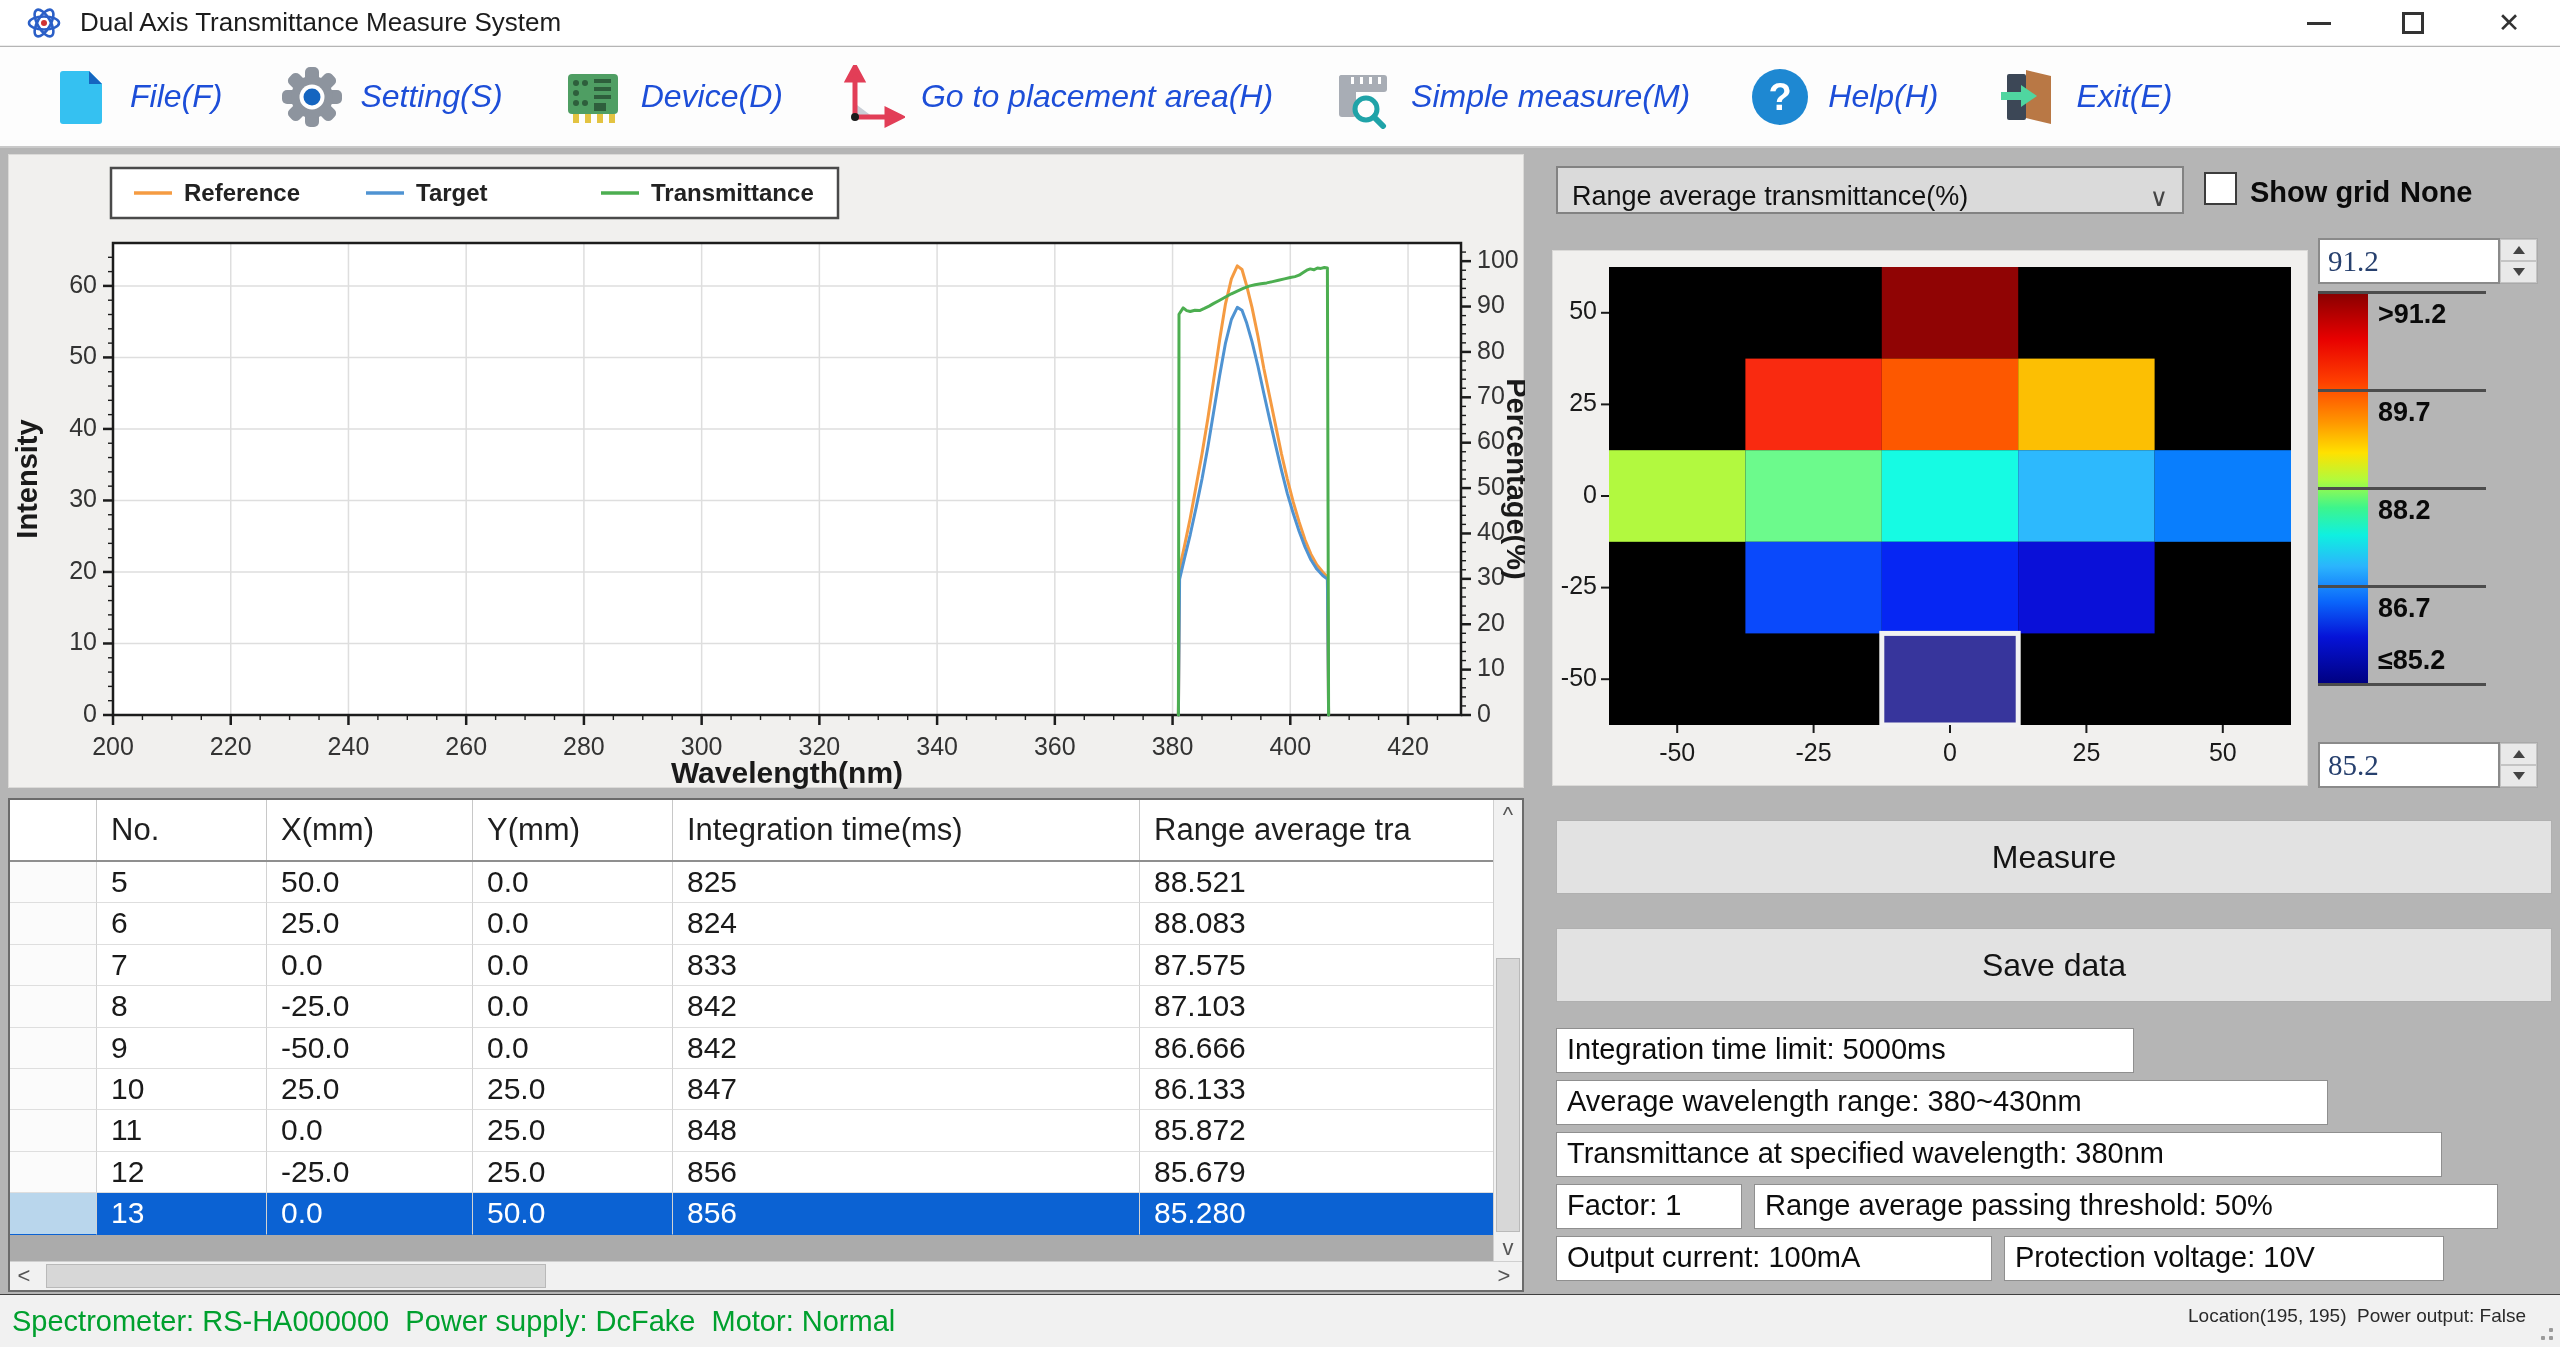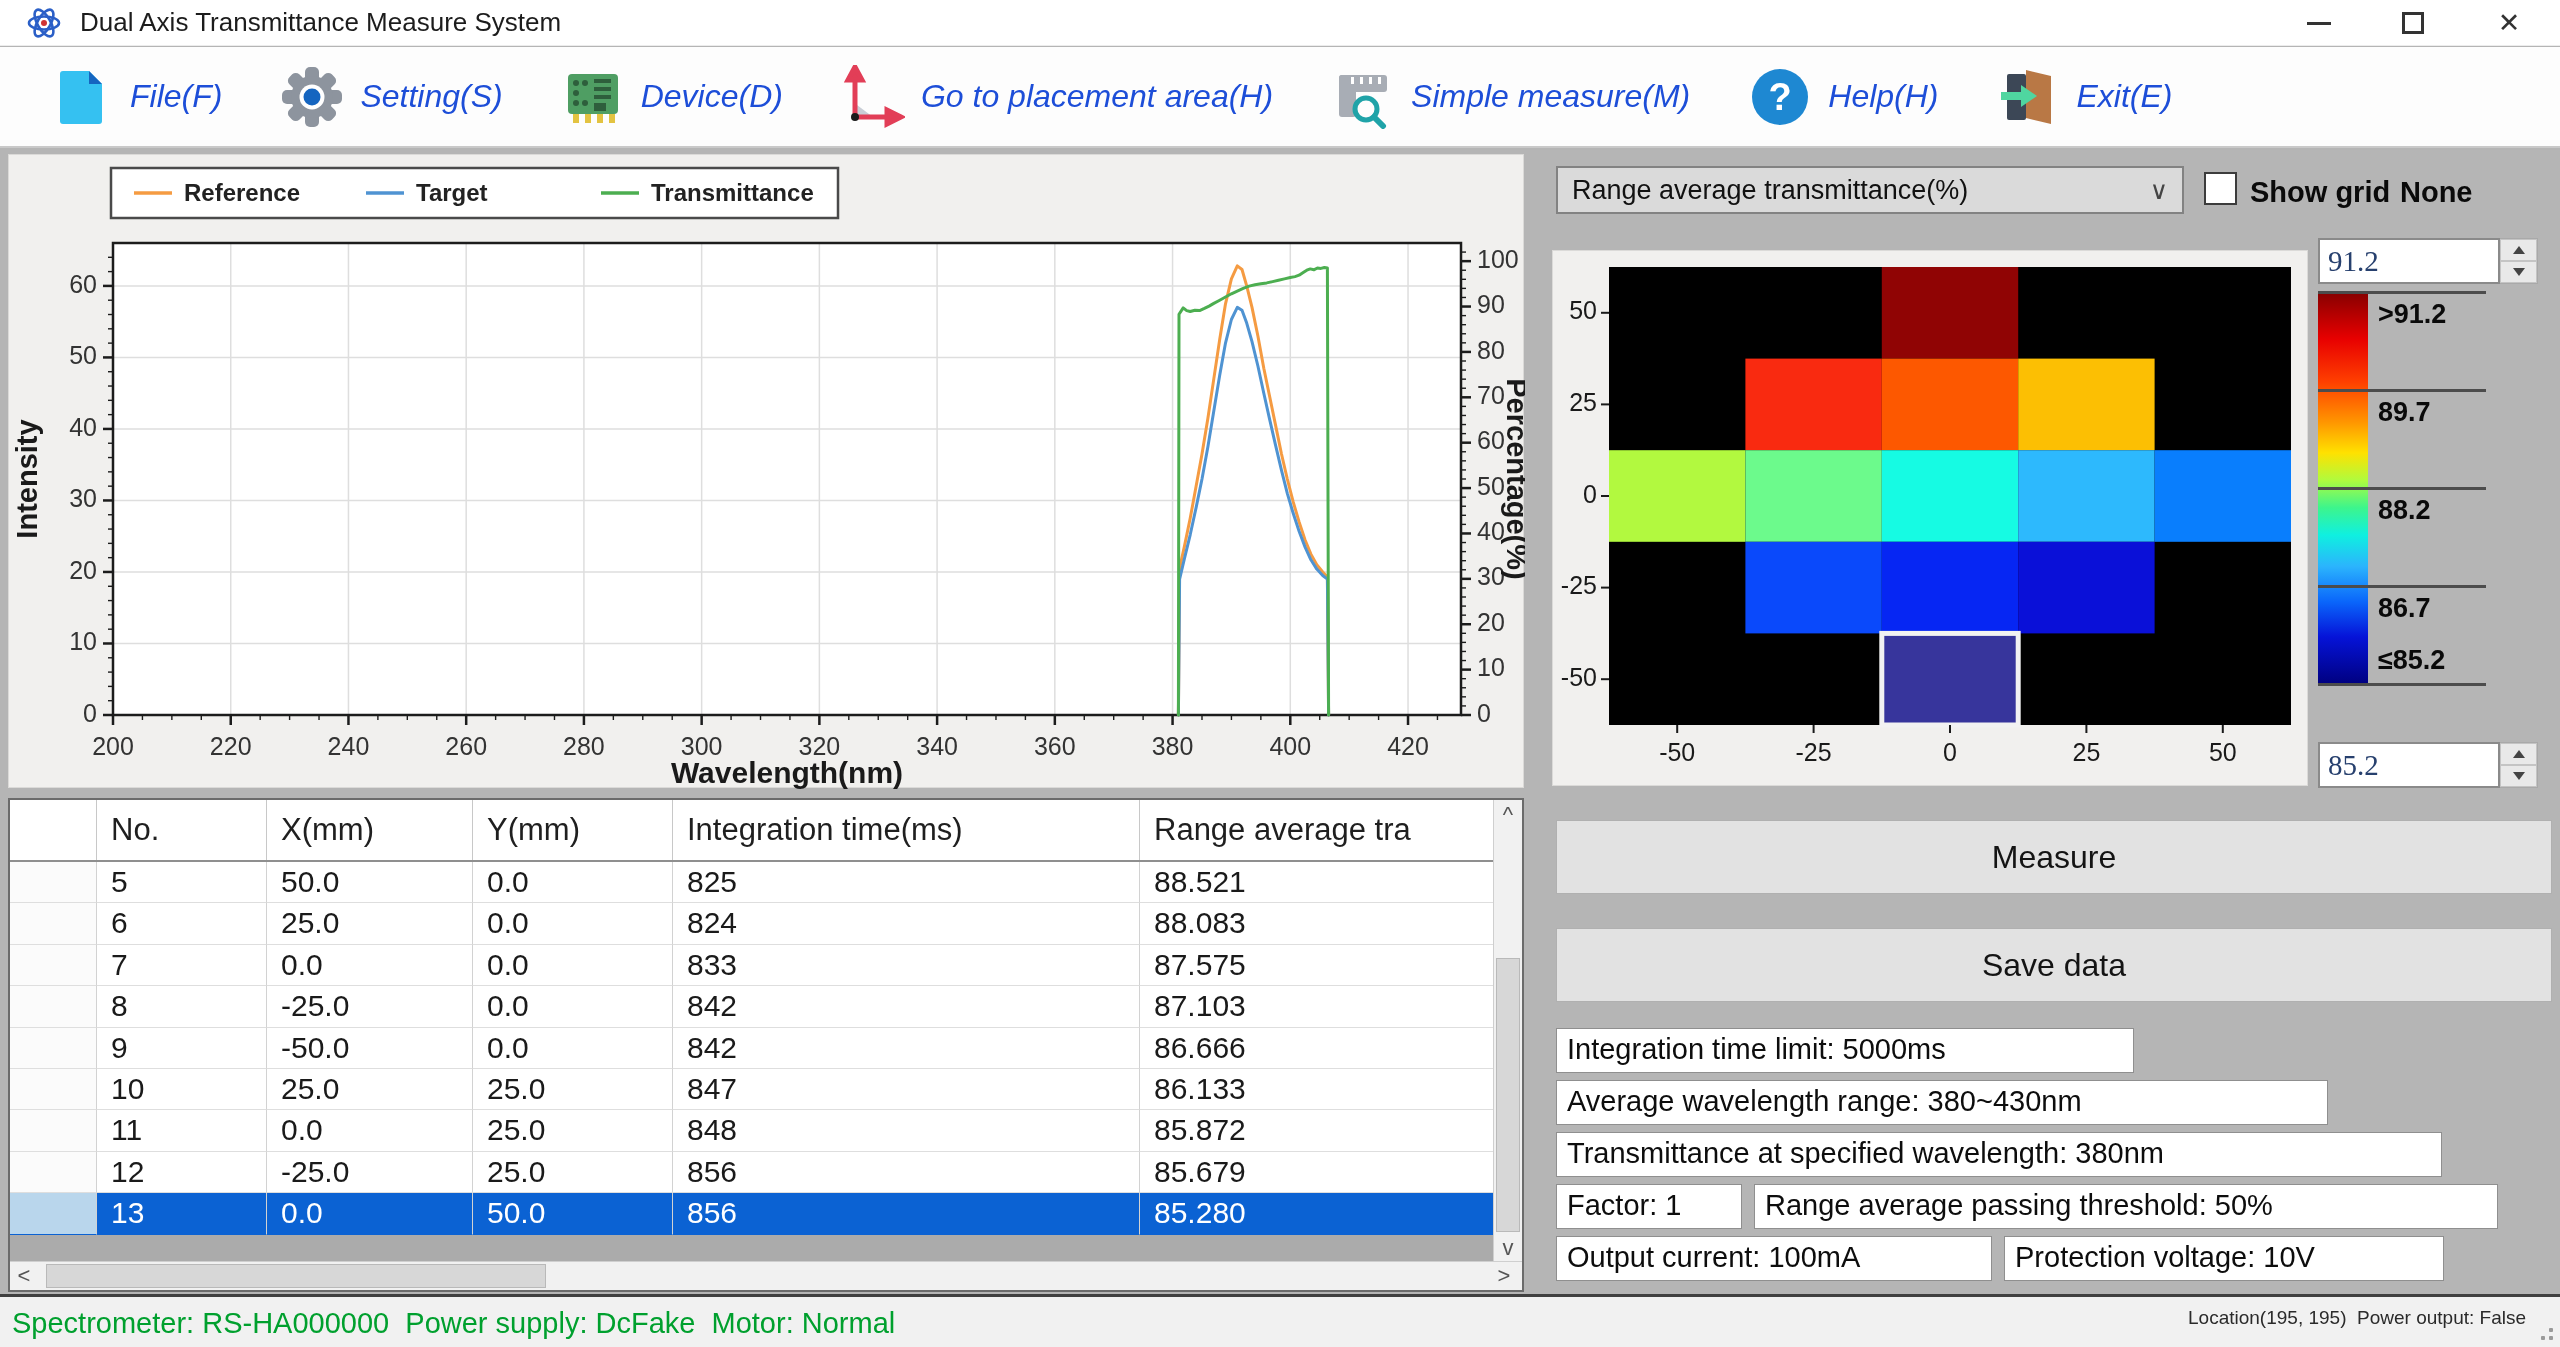--- a/index.html
+++ b/index.html
@@ -26,21 +26,21 @@
   .tb-ico{width:64px;height:64px;display:inline-block;}
   .tb-label{font-size:32px;color:#1d4ed8;white-space:nowrap;font-style:italic;}
 
   
   .panel{position:absolute;background:#f1f0ee;border:1px solid #dbdad8;}
   #spectrum-panel{left:8px;top:154px;width:1516px;height:634px;}
   #heatmap-panel{left:1552px;top:250px;width:756px;height:536px;}
 
   
   #map-dropdown{position:absolute;left:1556px;top:166px;width:628px;height:48px;background:#dadada;
-                border:2px solid #828282;display:flex;align-items:center;padding:0 14px;gap:41px;}
+                border:2px solid #828282;display:flex;align-items:flex-end;padding:0 14px;gap:41px;}
   #map-dropdown .dd-text{flex:1;font-size:27px;color:#111;white-space:nowrap;overflow:hidden;}
   #map-dropdown .dd-chev{font-size:25px;color:#444;}
   #show-grid-box{position:absolute;left:2204px;top:172px;width:33px;height:33px;background:#fff;border:2.5px solid #3c3c3c;}
   #show-grid-label{position:absolute;left:2250px;top:176px;font-size:29px;font-weight:600;color:#0a0a0a;}
   #grid-mode-label{position:absolute;left:2400px;top:176px;font-size:29px;font-weight:600;color:#0a0a0a;}
 
   
   #scale-area{position:absolute;left:2312px;top:238px;width:242px;height:560px;}
   .spin{position:absolute;display:flex;}
   #spin-max{left:6px;top:0;}
@@ -91,21 +91,21 @@
   #t-vscroll{position:absolute;right:0;top:0;width:29px;height:463px;background:#f1f1f1;border-left:1px solid #cfcfcf;}
   .sc-arrow{position:absolute;left:0;width:28px;height:30px;display:flex;align-items:center;justify-content:center;
             font-size:22px;color:#555;background:#f1f1f1;}
   #v-up{top:0;} #v-dn{bottom:0;}
   #v-thumb{position:absolute;left:2px;top:158px;width:24px;height:274px;background:#d7d7d7;border:1px solid #b9b9b9;}
   #t-hscroll{position:absolute;left:0;bottom:0;width:1512px;height:29px;background:#f1f1f1;border-top:1px solid #cfcfcf;}
   #h-left{left:0;top:0;height:28px;} #h-right{left:1480px;top:0;height:28px;}
   #h-thumb{position:absolute;left:36px;top:2px;width:500px;height:24px;background:#d7d7d7;border:1px solid #b9b9b9;}
 
   
-  #statusbar{position:absolute;left:0;top:1294px;width:2560px;height:53px;background:#f1f1f1;border-top:3px solid #404040;}
+  #statusbar{position:absolute;left:0;top:1294px;width:2560px;height:53px;background:#f1f1f1;border-top:1px solid #404040;}
   #sb-left{position:absolute;left:12px;top:10px;font-size:29px;color:#00a02e;white-space:pre;}
   #sb-right{position:absolute;right:34px;top:10px;font-size:19px;color:#2a2a2a;white-space:pre;}
   #sb-grip{position:absolute;right:6px;bottom:6px;width:14px;height:14px;
            background:radial-gradient(circle at 3px 11px,#9a9a9a 2px,transparent 2.5px),
                       radial-gradient(circle at 11px 11px,#9a9a9a 2px,transparent 2.5px),
                       radial-gradient(circle at 11px 3px,#9a9a9a 2px,transparent 2.5px);}
 </style>
 </head>
 <body>
 

